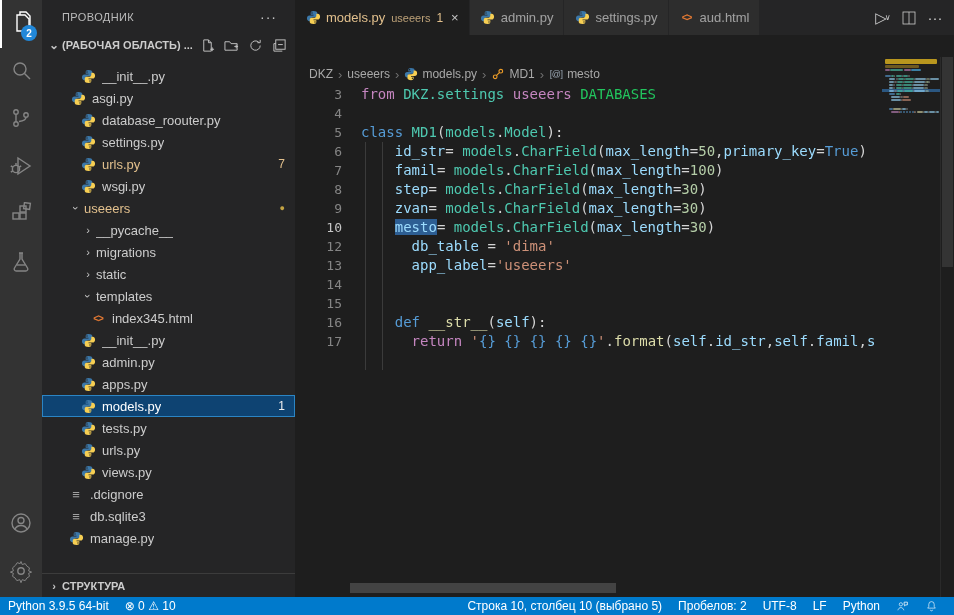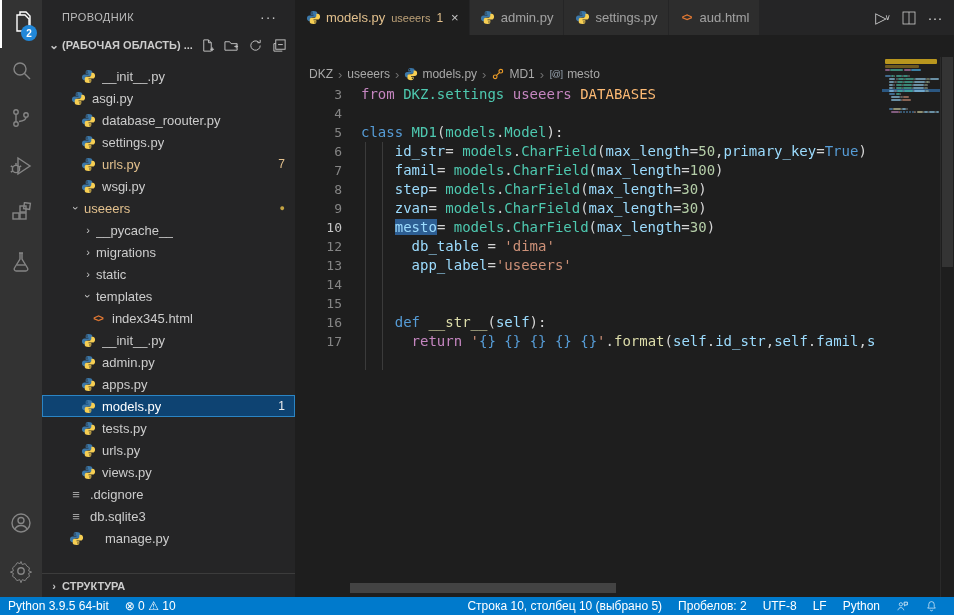--- a/index.html
+++ b/index.html
@@ -66,21 +66,21 @@
   .crumb .ci { width:14px; height:14px; display:flex; align-items:center; justify-content:center; }
   .crumb .ci svg { width:14px; height:14px; }
   .crumb .ci.field { color:#9CA8B5; font-size:9px; letter-spacing:-.5px; }
   
   .code-wrap { position:relative; height:calc(100% - 57px); overflow:hidden; }
   .code-line { display:flex; height:19px; line-height:19px; font-family:"DejaVu Sans Mono",monospace; font-size:14px; white-space:pre; }
   .ln { width:47px; flex:none; text-align:right; color:#858585; font-size:13px; }
   .lbody { padding-left:19px; white-space:pre; }
   .code-line.cur .ln { color:#C6C6C6; }
   .tok-kw{color:#569CD6}.tok-ctrl{color:#C586C0}.tok-type{color:#4EC9B0}.tok-var{color:#9CDCFE}
-  .tok-const{color:#fdba74}.tok-func{color:#DCDCAA}.tok-num{color:#B5CEA8}.tok-str{color:#CE9178}
+  .tok-const{color:#22c55e}.tok-func{color:#DCDCAA}.tok-num{color:#B5CEA8}.tok-str{color:#CE9178}
   .tok-brace{color:#569CD6}.tok-plain{color:#D4D4D4}
   .tok-sel { background:#2D5E93; }
   .indent-guide { position:absolute; width:1px; background:#3B3B3B; }
   
   .minimap { position:absolute; top:57px; right:14px; width:58px; bottom:0; background:#1E1E1E; }
   .mm-row { position:absolute; left:3px; height:2px; border-radius:1px; }
   .mm-selline { position:absolute; left:0; right:0; height:3px; background:rgba(51,119,183,.65); }
   .vscroll { position:absolute; top:57px; right:0; width:14px; bottom:0; background:#1E1E1E; border-left:1px solid #2a2a2a; }
   .vthumb { position:absolute; top:0; left:1px; right:1px; height:210px; background:rgba(121,121,121,.25); }
   .hscroll { position:absolute; left:55px; bottom:4px; width:266px; height:10px; background:#4A4A4A; opacity:.85; }
@@ -349,21 +349,21 @@
           <span class="tlabel">views.py</span>
         </div>
         <div class="tree-row" style="padding-left: 26px;">
           <span class="ticon generic">≡</span>
           <span class="tlabel">.dcignore</span>
         </div>
         <div class="tree-row" style="padding-left: 26px;">
           <span class="ticon generic">≡</span>
           <span class="tlabel">db.sqlite3</span>
         </div>
-        <div class="tree-row" style="padding-left: 26px; gap: 15px;">
+        <div class="tree-row" style="padding-left: 26px;">
           <span class="ticon python">
             <svg viewBox="0 0 16 16">
               <path fill="#3B77A8" d="M7.9 1C5.9 1 5 1.9 5 3.1V5h3v.8H3.6C2.1 5.8 1 7 1 8.9c0 1.8 1.1 3.1 2.6 3.1H5V10c0-1.3 1.2-2.2 2.5-2.2H10c1.1 0 2-.9 2-2V3.1C12 1.9 10.6 1 7.9 1zM6.4 2.4a.75.75 0 110 1.5.75.75 0 010-1.5z"></path>
               <path fill="#F7CF53" d="M8.1 15c2 0 2.9-.9 2.9-2.1V11H8v-.8h4.4c1.5 0 2.6-1.2 2.6-3.1 0-1.8-1.1-3.1-2.6-3.1H11V6c0 1.3-1.2 2.2-2.5 2.2H6c-1.1 0-2 .9-2 2v2.7C4 14.1 5.4 15 8.1 15zm1.5-1.4a.75.75 0 110-1.5.75.75 0 010 1.5z"></path>
             </svg>
           </span>
           <span class="tlabel">manage.py</span>
         </div>
       </div>
     <div class="outline-sec">

